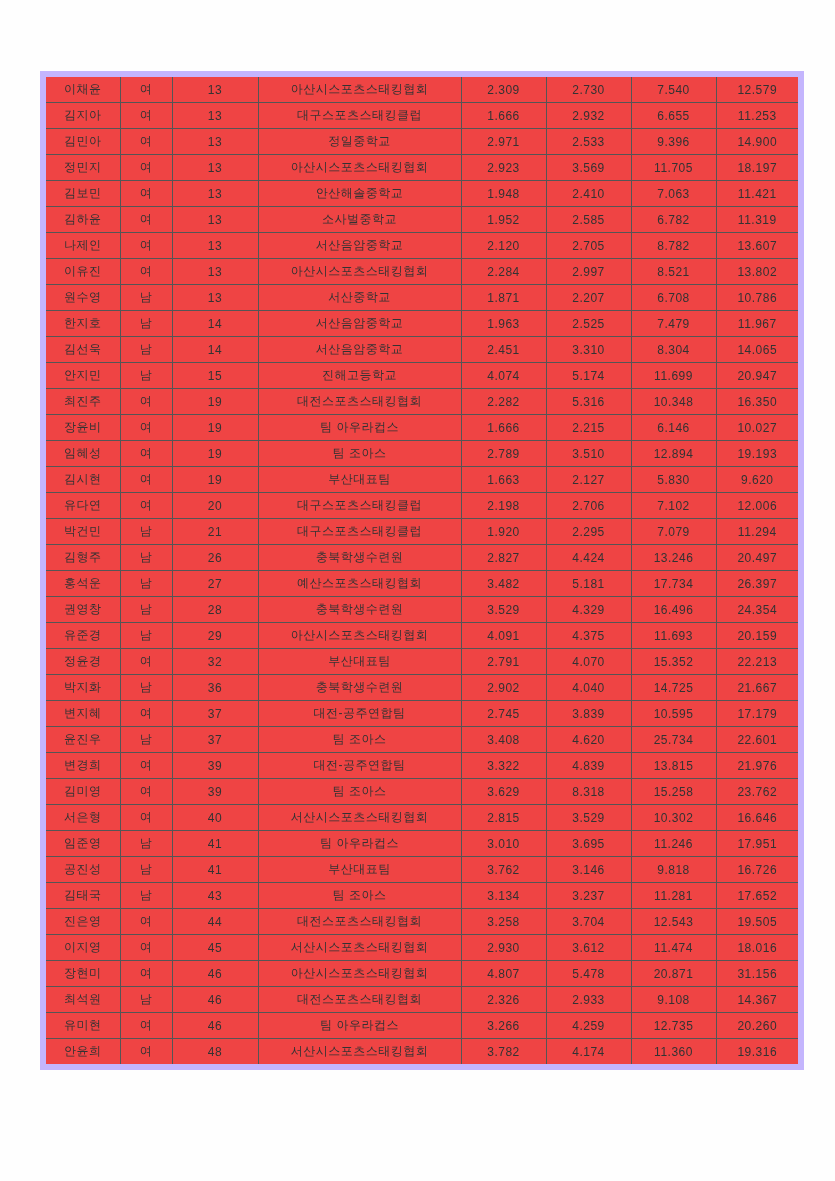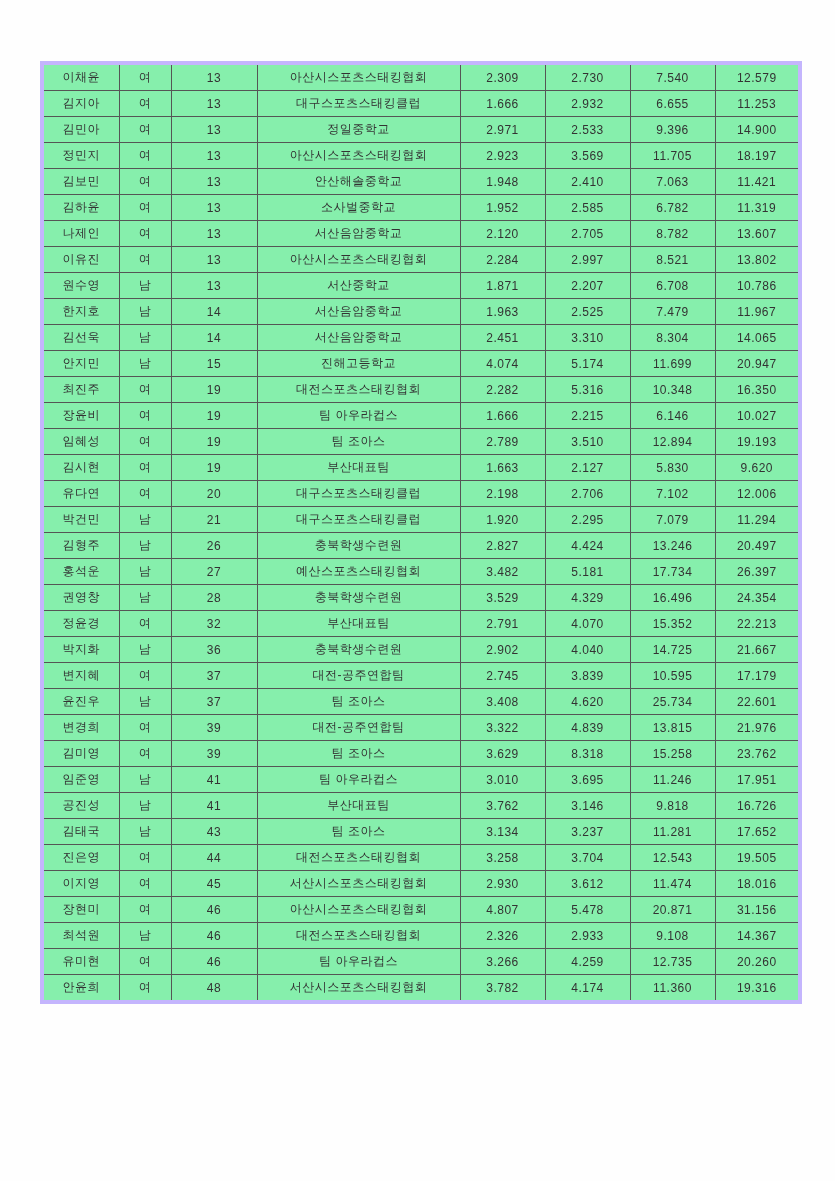--- a/index.html
+++ b/index.html
@@ -11,26 +11,26 @@
     position: relative;
     width: 835px;
     height: 1181px;
     background: #fefefe;
     overflow: hidden;
     font-family: "Liberation Sans", "DejaVu Sans", sans-serif;
   }
   table.results {
     position: absolute;
     left: 40px;
-    top: 61px;
+    top: 71px;
     width: 758px;
     border-collapse: collapse;
     table-layout: fixed;
-    border: 4px solid #c4b5fd;
-    background: #86efac;
+    border: 6px solid #c4b5fd;
+    background: #ef4444;
   }
   table.results td {
     border: 1px solid #555555;
     height: 25px;
     padding: 0 2px;
     text-align: center;
     vertical-align: middle;
     font-size: 12px;
     color: #333333;
     letter-spacing: 0.5px;
@@ -266,20 +266,30 @@
           <td>권영창</td>
           <td>남</td>
           <td>28</td>
           <td>충북학생수련원</td>
           <td>3.529</td>
           <td>4.329</td>
           <td>16.496</td>
           <td>24.354</td>
         </tr>
         <tr>
+          <td>유준경</td>
+          <td>남</td>
+          <td>29</td>
+          <td>아산시스포츠스태킹협회</td>
+          <td>4.091</td>
+          <td>4.375</td>
+          <td>11.693</td>
+          <td>20.159</td>
+        </tr>
+        <tr>
           <td>정윤경</td>
           <td>여</td>
           <td>32</td>
           <td>부산대표팀</td>
           <td>2.791</td>
           <td>4.070</td>
           <td>15.352</td>
           <td>22.213</td>
         </tr>
         <tr>
@@ -326,20 +336,30 @@
           <td>김미영</td>
           <td>여</td>
           <td>39</td>
           <td>팀 조아스</td>
           <td>3.629</td>
           <td>8.318</td>
           <td>15.258</td>
           <td>23.762</td>
         </tr>
         <tr>
+          <td>서은형</td>
+          <td>여</td>
+          <td>40</td>
+          <td>서산시스포츠스태킹협회</td>
+          <td>2.815</td>
+          <td>3.529</td>
+          <td>10.302</td>
+          <td>16.646</td>
+        </tr>
+        <tr>
           <td>임준영</td>
           <td>남</td>
           <td>41</td>
           <td>팀 아우라컵스</td>
           <td>3.010</td>
           <td>3.695</td>
           <td>11.246</td>
           <td>17.951</td>
         </tr>
         <tr>

